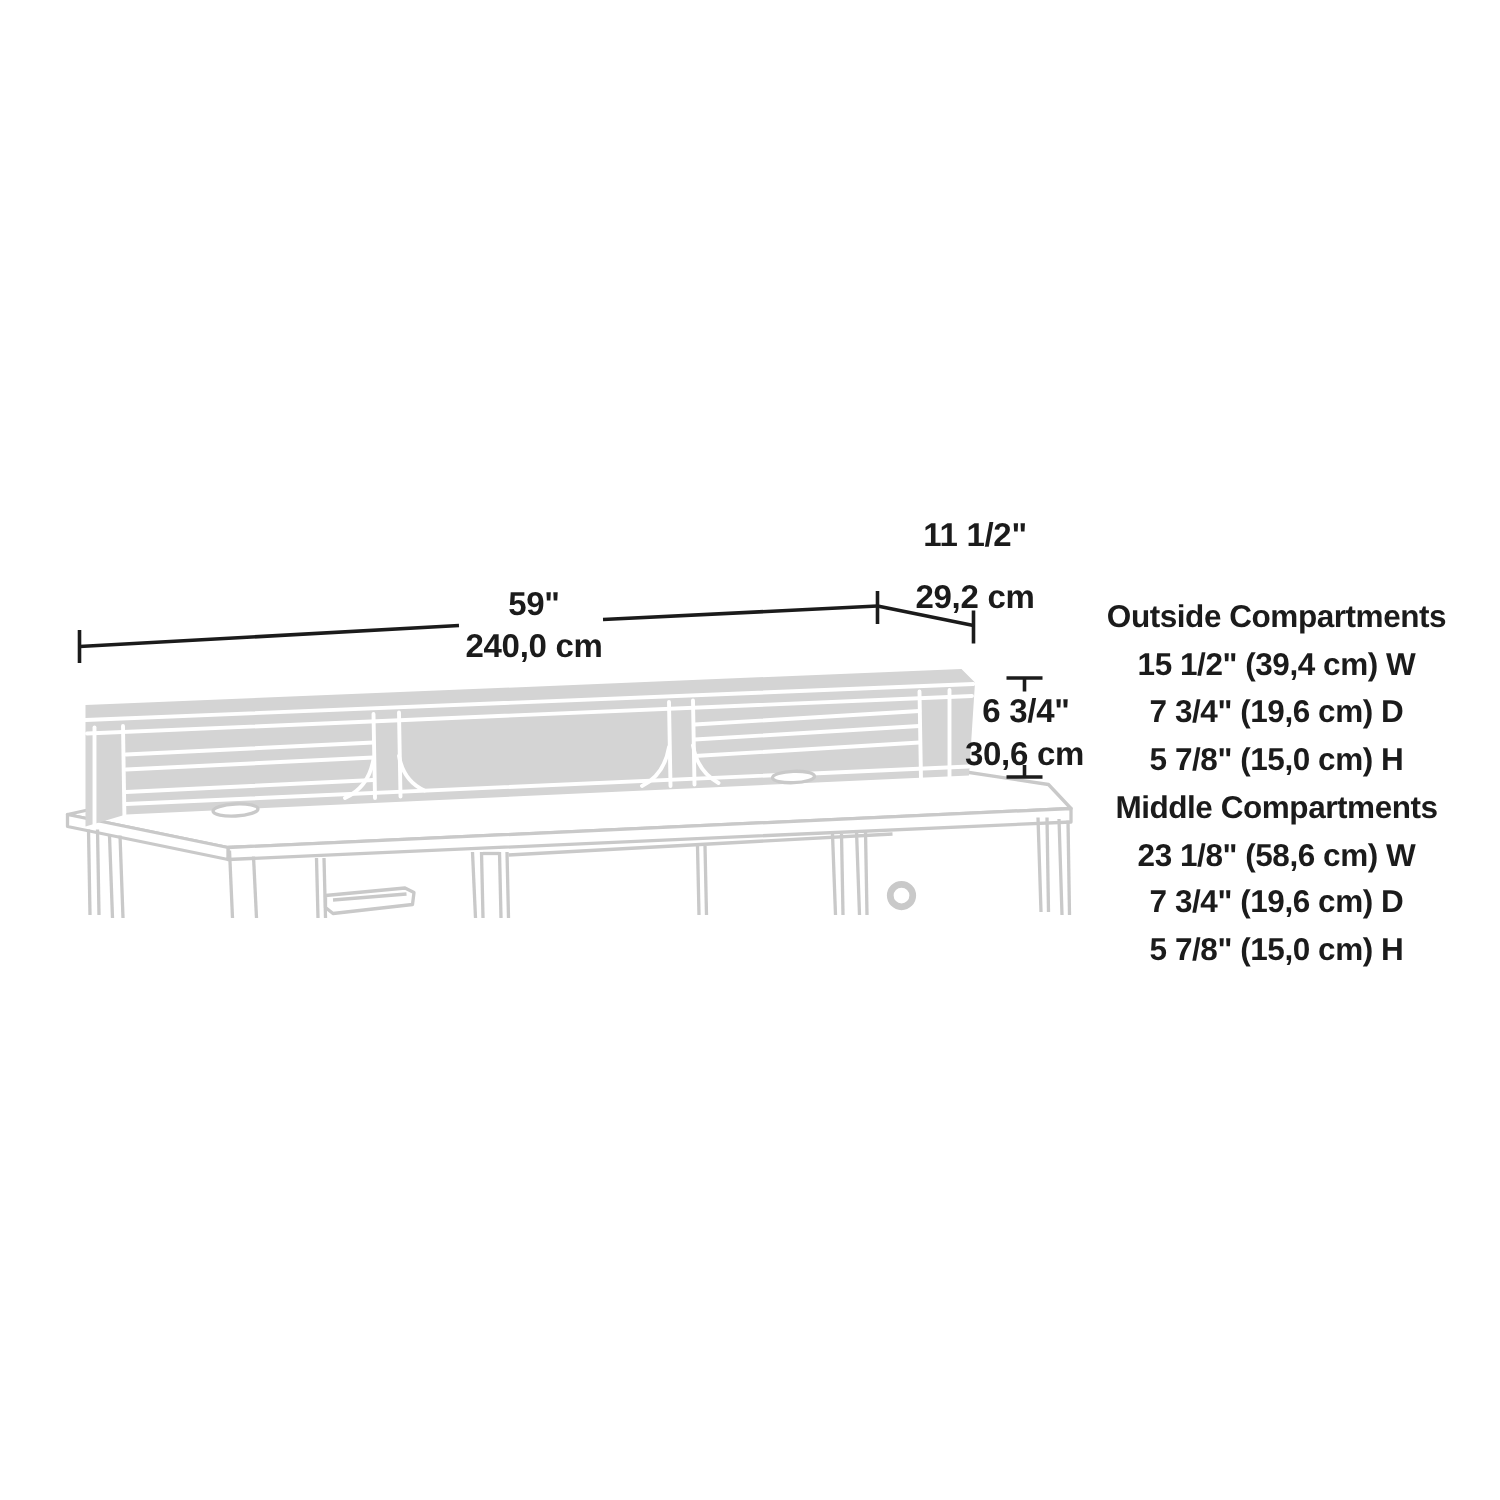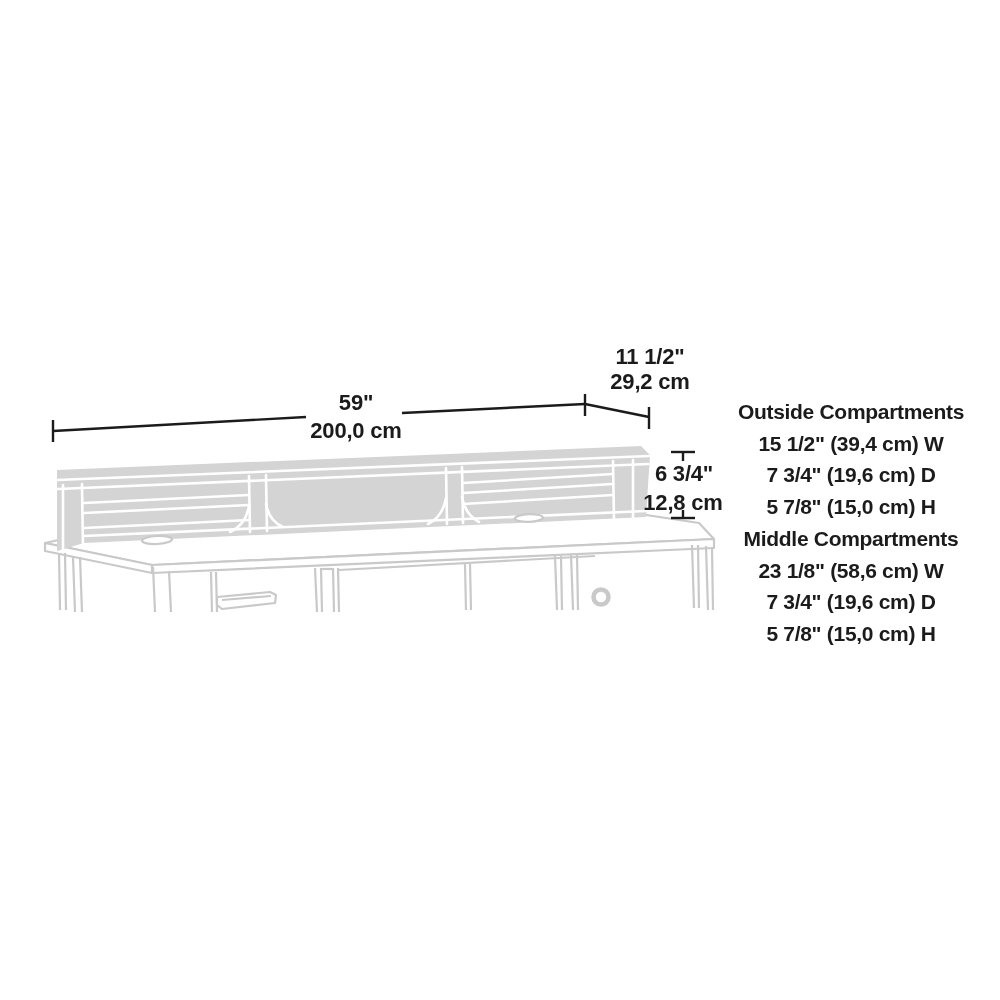--- a/index.html
+++ b/index.html
@@ -140,27 +140,27 @@
       <g>
         <path d="M671,452 L695,452"></path>
         <path d="M683,452 L683,461"></path>
         <path d="M671,518 L695,518"></path>
         <path d="M683,510 L683,518"></path>
       </g>
     </g>
   </svg>
 
   <div class="lbl" style="left:356px;top:389px">59"</div>
-  <div class="lbl" style="left:356px;top:417px">200,0 cm</div>
+  <div class="lbl" style="left:356px;top:417px">240,0 cm</div>
 
   <div class="lbl" style="left:650px;top:343px">11 1/2"</div>
-  <div class="lbl" style="left:650px;top:368px">29,2 cm</div>
+  <div class="lbl" style="left:650px;top:384px">29,2 cm</div>
 
   <div class="lbl" style="left:684px;top:460px">6 3/4"</div>
-  <div class="lbl" style="left:683px;top:489px">12,8 cm</div>
+  <div class="lbl" style="left:683px;top:489px">30,6 cm</div>
 
   <div class="specs">
     <div>Outside Compartments</div>
     <div>15 1/2" (39,4 cm) W</div>
     <div>7 3/4" (19,6 cm) D</div>
     <div>5 7/8" (15,0 cm) H</div>
     <div>Middle Compartments</div>
     <div>23 1/8" (58,6 cm) W</div>
     <div>7 3/4" (19,6 cm) D</div>
     <div>5 7/8" (15,0 cm) H</div>

